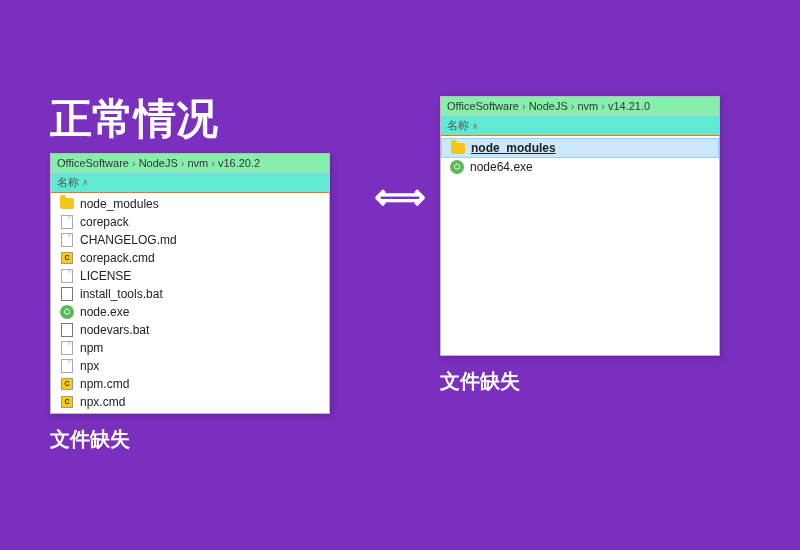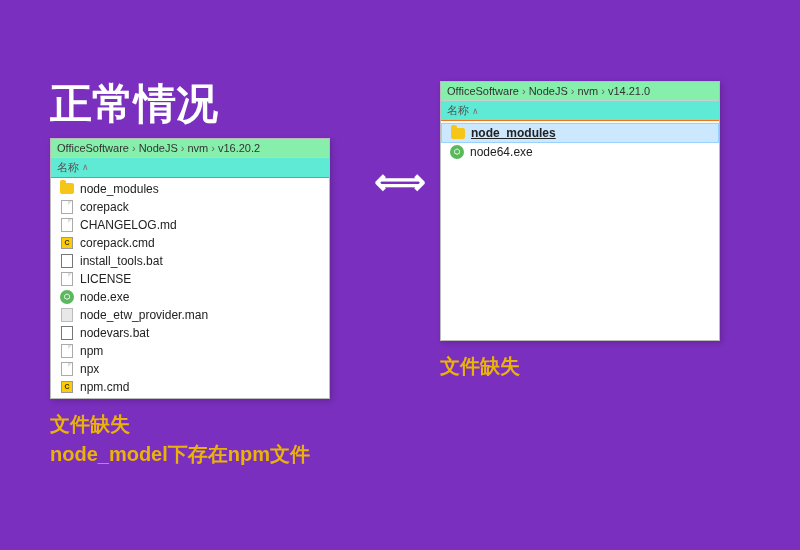--- a/index.html
+++ b/index.html
@@ -193,21 +193,21 @@
     }
 
     .double-arrow {
       color: white;
       font-size: 36px;
       font-weight: bold;
     }
 
     .panel-caption {
       margin-top: 10px;
-      color: #eab308;
+      color: #ffffff;
       font-size: 20px;
       font-weight: 700;
       line-height: 1.5;
     }
 
     .left-cut {
       overflow: hidden;
       position: relative;
     }
 
@@ -257,44 +257,38 @@
             <span>CHANGELOG.md</span>
           </div>
           <div class="file-item">
             <div class="file-icon">
               <div class="icon-cmd">C</div>
             </div>
             <span>corepack.cmd</span>
           </div>
           <div class="file-item">
             <div class="file-icon">
+              <div class="icon-doc"></div>
+            </div>
+            <span>LICENSE</span>
+          </div>
+          <div class="file-item">
+            <div class="file-icon">
               <div class="icon-bat"></div>
             </div>
             <span>install_tools.bat</span>
           </div>
           <div class="file-item">
             <div class="file-icon">
-              <div class="icon-doc"></div>
-            </div>
-            <span>LICENSE</span>
-          </div>
-          <div class="file-item">
-            <div class="file-icon">
               <div class="icon-node">⬡</div>
             </div>
             <span>node.exe</span>
           </div>
           <div class="file-item">
             <div class="file-icon">
-              <div class="icon-man"></div>
-            </div>
-            <span>node_etw_provider.man</span>
-          </div>
-          <div class="file-item">
-            <div class="file-icon">
               <div class="icon-bat"></div>
             </div>
             <span>nodevars.bat</span>
           </div>
           <div class="file-item">
             <div class="file-icon">
               <div class="icon-doc"></div>
             </div>
             <span>npm</span>
           </div>
@@ -302,27 +296,32 @@
             <div class="file-icon">
               <div class="icon-doc"></div>
             </div>
             <span>npx</span>
           </div>
           <div class="file-item">
             <div class="file-icon">
               <div class="icon-cmd">C</div>
             </div>
             <span>npm.cmd</span>
+          </div>
+          <div class="file-item">
+            <div class="file-icon">
+              <div class="icon-cmd">C</div>
+            </div>
+            <span>npx.cmd</span>
           </div>
         </div>
     </div>
 
     <div class="panel-caption">
       <div>文件缺失</div>
-      <div>node_model下存在npm文件</div>
     </div>
   </div>
 
   <div class="arrow-section">
     <div class="double-arrow">⟺</div>
   </div>
 
   <div class="panel right-panel">
 
     <div class="file-explorer">

